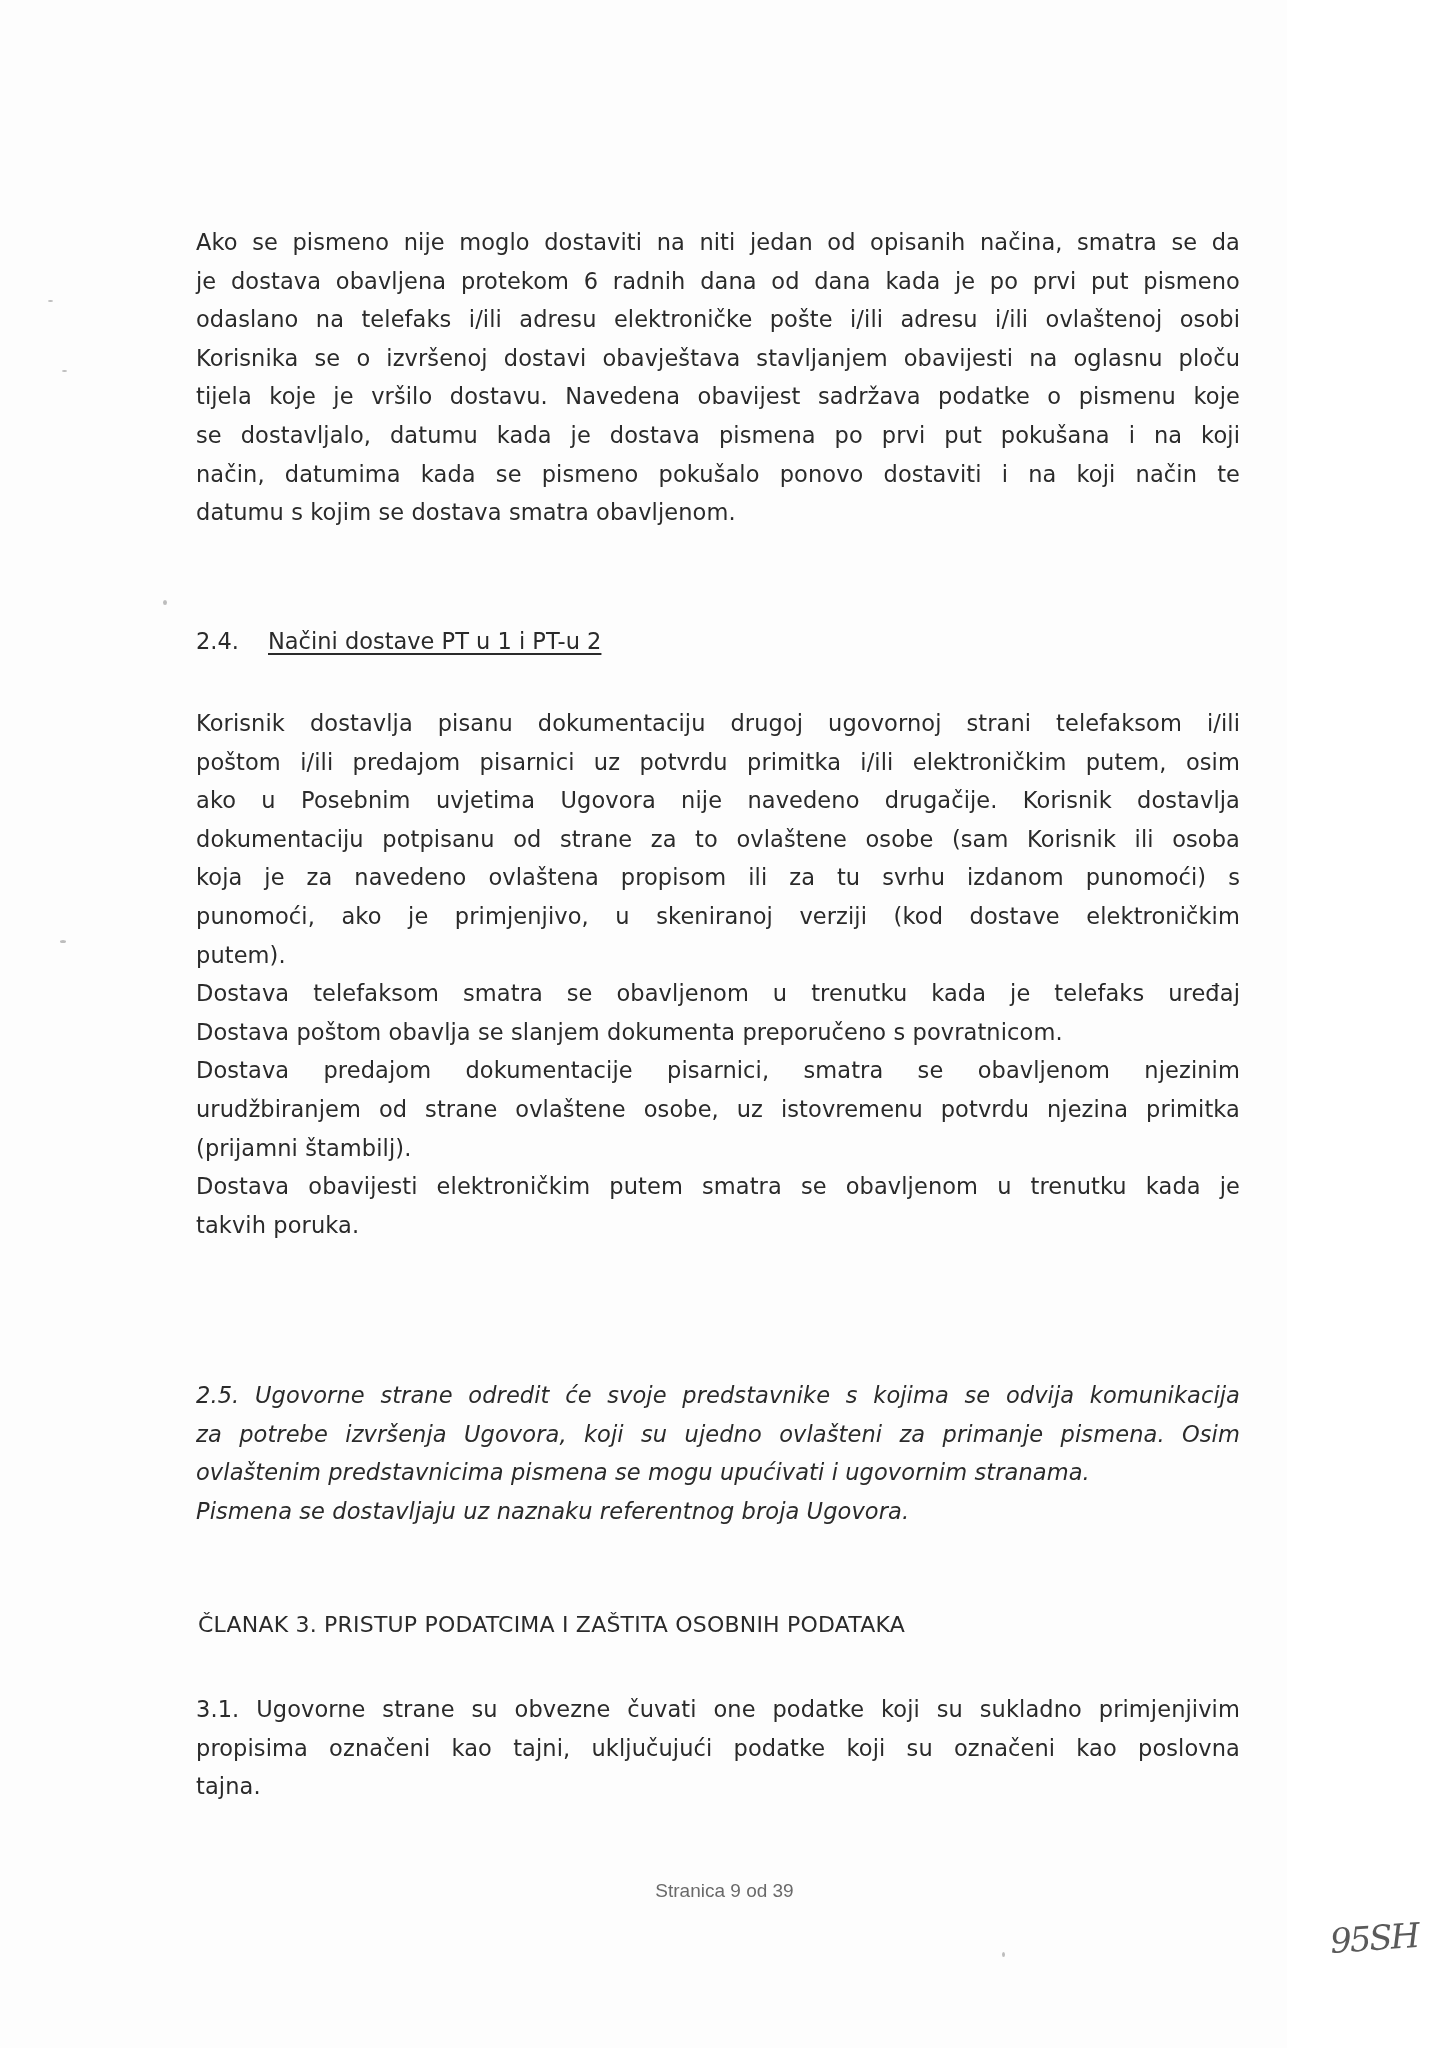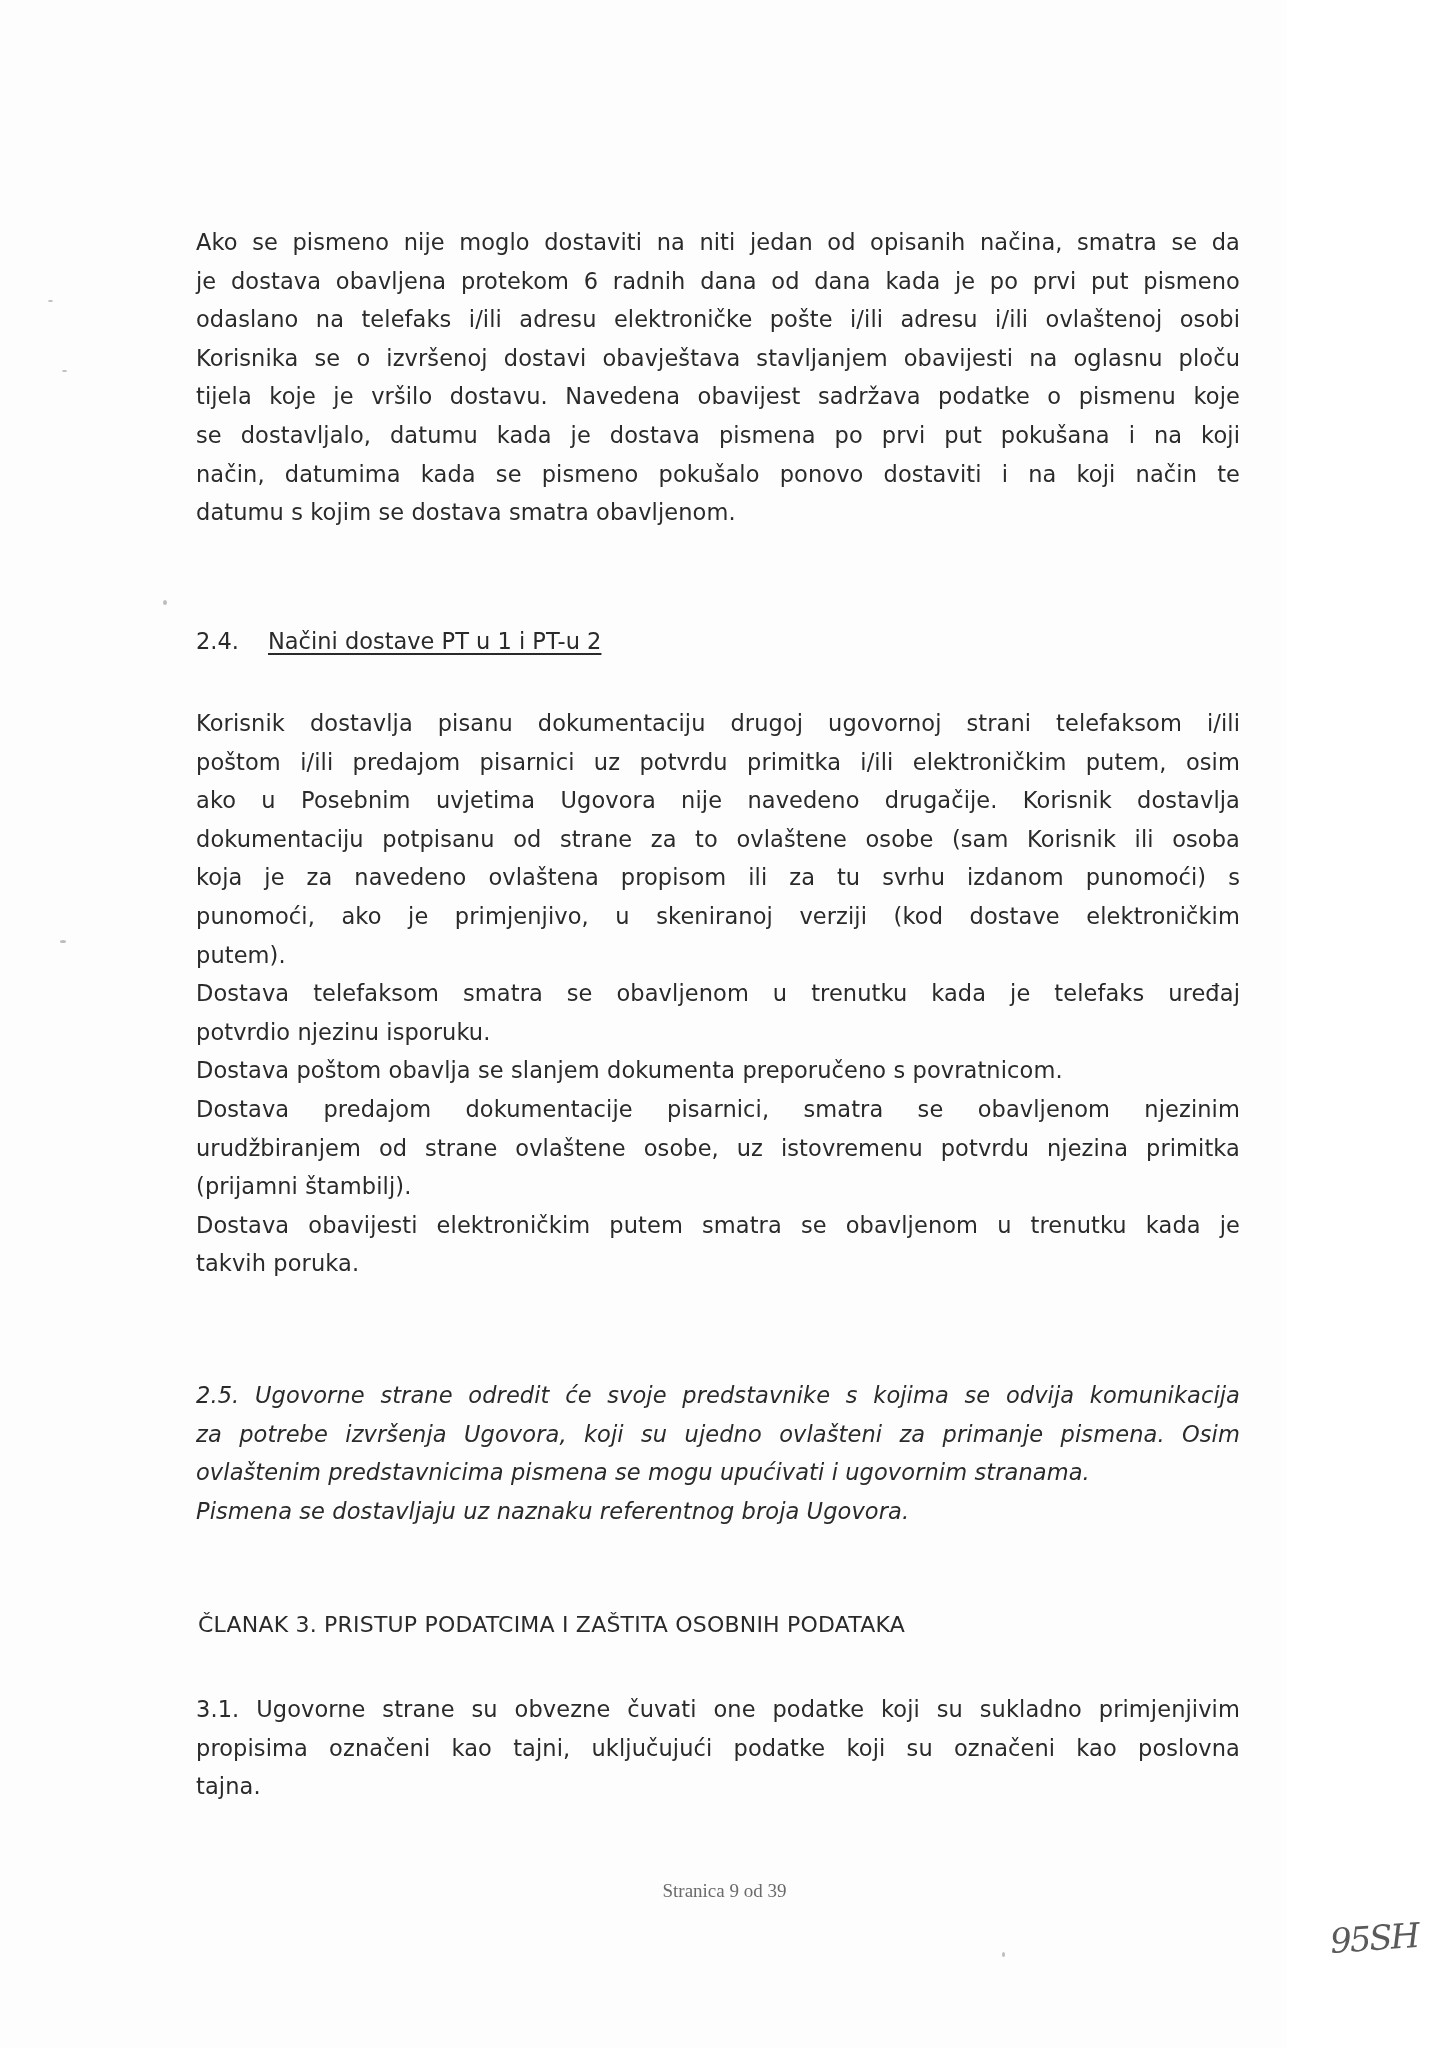--- a/index.html
+++ b/index.html
@@ -8,21 +8,21 @@
   .page { position: absolute; left: 0; top: 0; width: 1287px; height: 2048px; background: #fdfdfd; }
   .col { position: absolute; left: 196px; width: 1044px; }
   .para { font-size: 22.5px; line-height: 38.6px; text-align: justify; margin: 0; letter-spacing: 0.1px; }
   .para .ln { display: block; text-align: justify; text-align-last: justify; white-space: nowrap; }
   .para .ln.last { text-align-last: left; }
   .heading-24 { position: absolute; left: 196px; top: 628px; font-size: 22.5px; white-space: nowrap; }
   .heading-24 .num { display: inline-block; width: 72px; }
   .heading-24 .title { text-decoration: underline; text-underline-offset: 4px; }
   .article { position: absolute; left: 198px; top: 1612px; font-size: 22px; white-space: nowrap; letter-spacing: 0.2px; }
   .footer { position: absolute; left: 0; width: 1449px; top: 1880px; text-align: center;
-            font-family: Liberation Serif, serif; font-size: 19px; color: #6a6a6a; }
+            font-family: Liberation Sans, sans-serif; font-size: 19px; color: #6a6a6a; }
   .handwritten { position: absolute; left: 1330px; top: 1918px; font-family: "DejaVu Serif", serif;
                  font-style: italic; font-size: 34px; color: #5a5a5a; transform: rotate(-4deg); letter-spacing: -2px; }
   .speck { position: absolute; background: #bdbdbd; border-radius: 50%; }
   i.eng { font-style: italic; }
 </style>
 </head>
 <body>
 
 <div class="page">
 
@@ -43,21 +43,20 @@
 
   <div class="col para" style="top:704px;">
     <span class="ln">Korisnik dostavlja pisanu dokumentaciju drugoj ugovornoj strani telefaksom i/ili</span>
     <span class="ln">poštom i/ili predajom pisarnici uz potvrdu primitka i/ili elektroničkim putem, osim</span>
     <span class="ln">ako u Posebnim uvjetima Ugovora nije navedeno drugačije. Korisnik dostavlja</span>
     <span class="ln">dokumentaciju potpisanu od strane za to ovlaštene osobe (sam Korisnik ili osoba</span>
     <span class="ln">koja je za navedeno ovlaštena propisom ili za tu svrhu izdanom punomoći) s</span>
     <span class="ln">punomoći, ako je primjenjivo, u skeniranoj verziji (kod dostave elektroničkim</span>
     <span class="ln last">putem).</span>
     <span class="ln">Dostava telefaksom smatra se obavljenom u trenutku kada je telefaks uređaj</span>
-    <span class="ln last">potvrdio njezinu isporuku.</span>
     <span class="ln last">Dostava poštom obavlja se slanjem dokumenta preporučeno s povratnicom.</span>
     <span class="ln">Dostava predajom dokumentacije pisarnici, smatra se obavljenom njezinim</span>
     <span class="ln">urudžbiranjem od strane ovlaštene osobe, uz istovremenu potvrdu njezina primitka</span>
     <span class="ln last">(prijamni štambilj).</span>
     <span class="ln">Dostava obavijesti elektroničkim putem smatra se obavljenom u trenutku kada je</span>
     <span class="ln last">takvih poruka.</span>
   </div>
 
   <div class="col para" style="top:1376px;font-style:italic;">
     <span class="ln">2.5. Ugovorne strane odredit će svoje predstavnike s kojima se odvija komunikacija</span>

